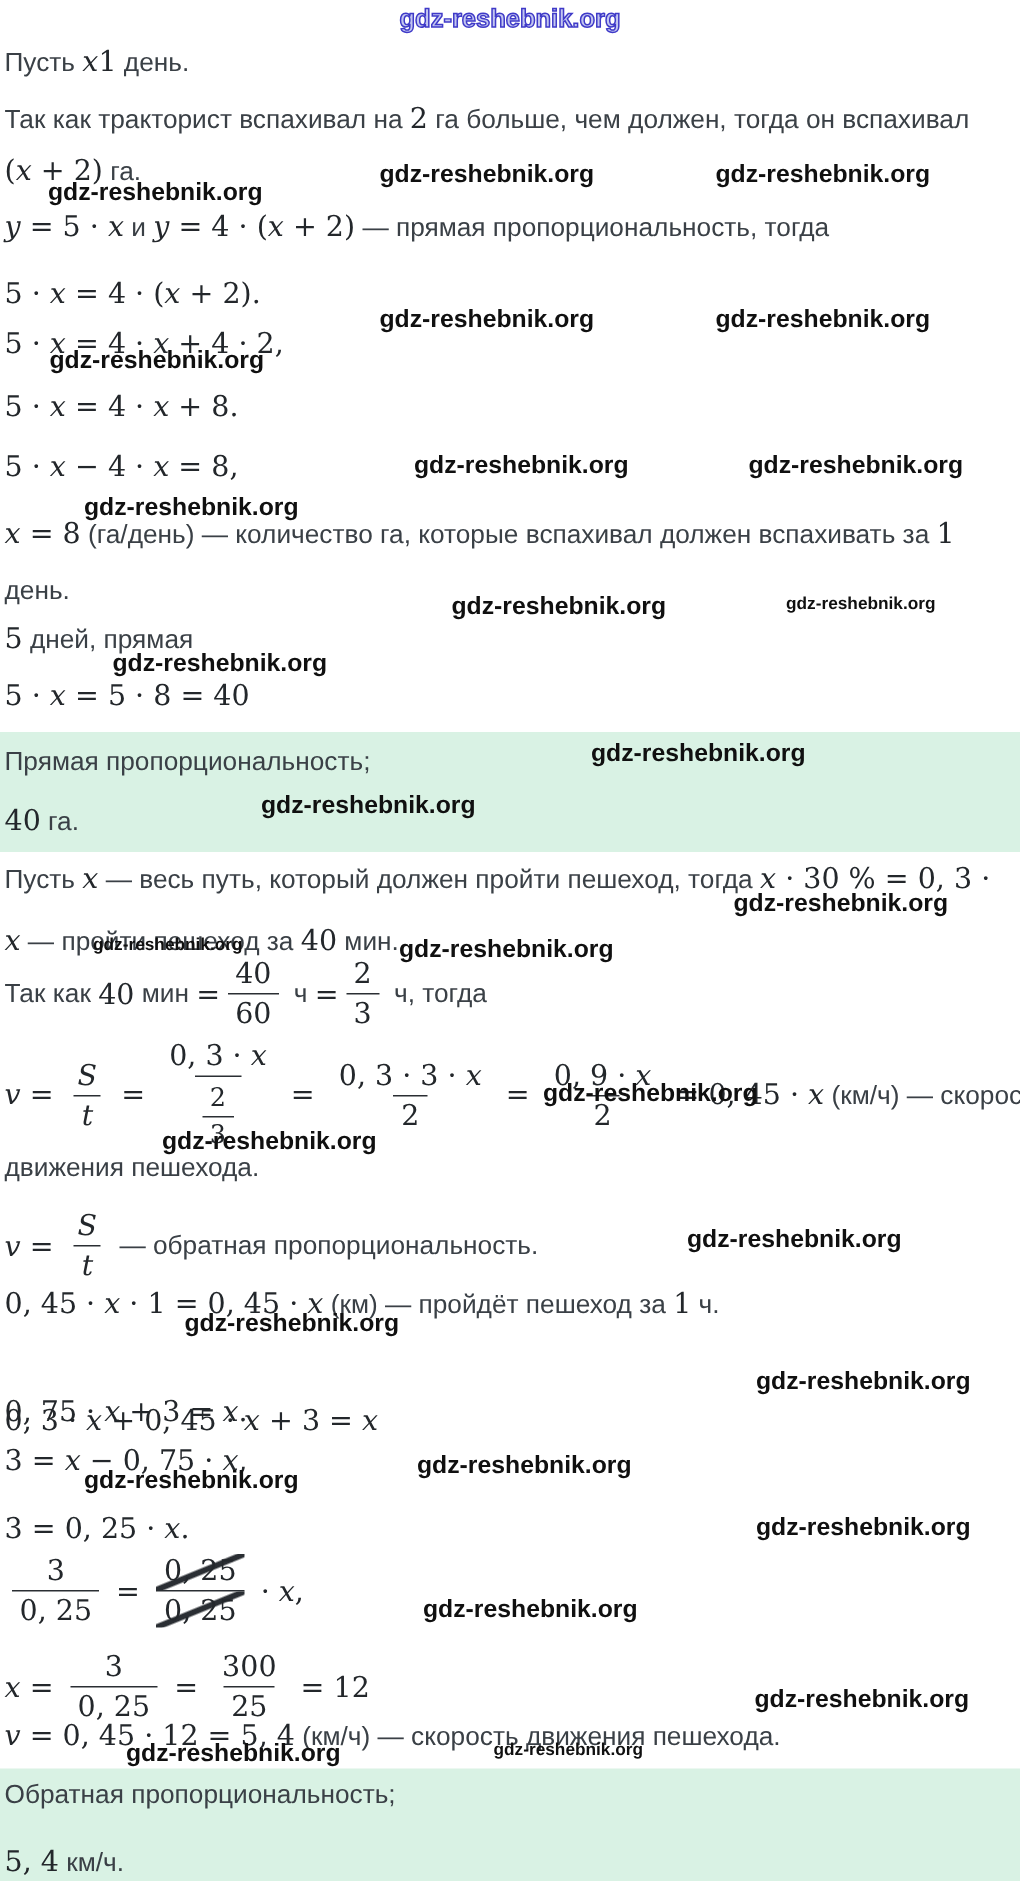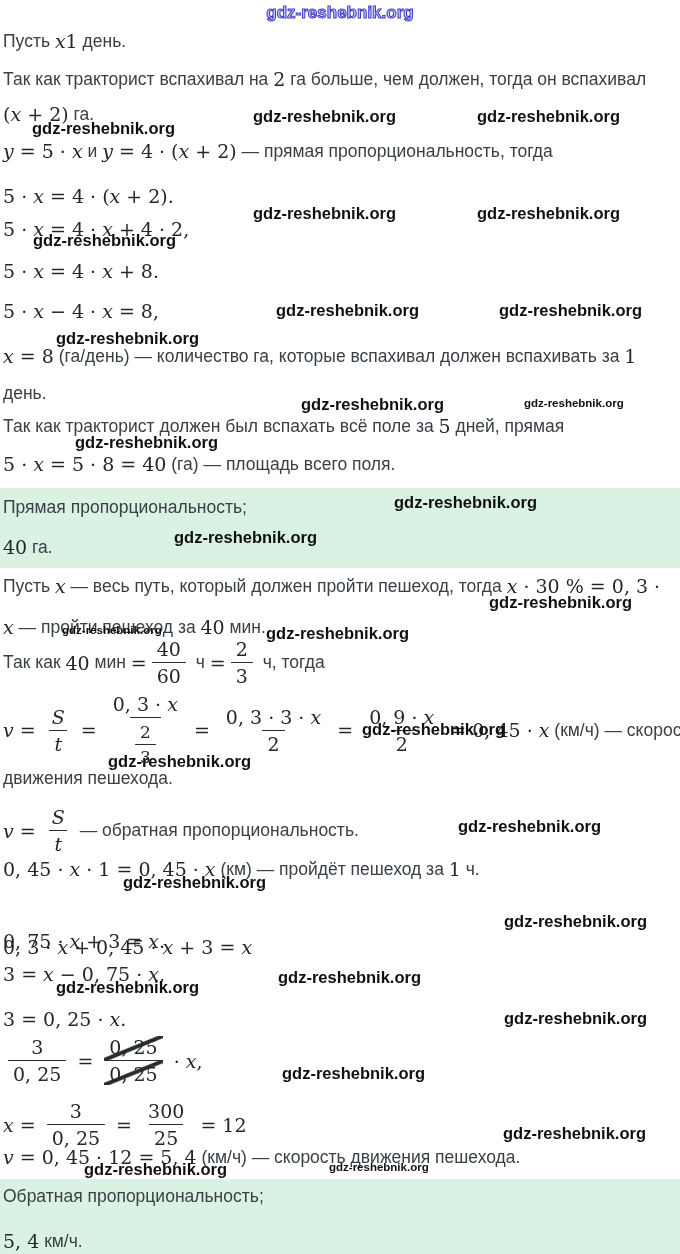--- a/index.html
+++ b/index.html
@@ -37,22 +37,22 @@
       <div class="line" style="top: 30px;"><span class="t">Пусть </span><span class="m"><i>x</i></span><span class="m">1</span><span class="t"> день.</span></div>
       <div class="line" style="top: 68px;"><span class="t">Так как тракторист вспахивал на </span><span class="m">2</span><span class="t"> га больше, чем должен, тогда он вспахивал</span></div>
       <div class="line" style="top: 103px;"><span class="m">(<i>x</i> + 2)</span><span class="t"> га.</span></div>
       <div class="line" style="top: 140px;"><span class="m"><i>y</i> = 5 · <i>x</i></span><span class="t"> и </span><span class="m"><i>y</i> = 4 · (<i>x</i> + 2)</span><span class="t"> — прямая пропорциональность, тогда</span></div>
       <div class="line" style="top: 185px;"><span class="m">5 · <i>x</i> = 4 · (<i>x</i> + 2).</span></div>
       <div class="line" style="top: 218px;"><span class="m">5 · <i>x</i> = 4 · <i>x</i> + 4 · 2,</span></div>
       <div class="line" style="top: 260px;"><span class="m">5 · <i>x</i> = 4 · <i>x</i> + 8.</span></div>
       <div class="line" style="top: 300px;"><span class="m">5 · <i>x</i> − 4 · <i>x</i> = 8,</span></div>
       <div class="line" style="top: 345px;"><span class="m"><i>x</i> = 8</span><span class="t"> (га/день) — количество га, которые вспахивал должен вспахивать за </span><span class="m">1</span></div>
       <div class="line" style="top: 383px;"><span class="t">день.</span></div>
-      <div class="line" style="top: 415px;"><span class="t">Так как тракторист должен был вспахать всё поле за </span><span class="m">5</span><span class="t"> дней, прямая</span></div>
-      <div class="line" style="top: 453px;"><span class="m">5 · <i>x</i> = 5 · 8 = 40</span><span class="t"> (га) — площадь всего поля.</span></div>
+      <div class="line" style="top: 415px;"><span class="m">5</span><span class="t"> дней, прямая</span></div>
+      <div class="line" style="top: 453px;"><span class="m">5 · <i>x</i> = 5 · 8 = 40</span></div>
       <div class="line" style="top: 497px;"><span class="t">Прямая пропорциональность;</span></div>
       <div class="line" style="top: 536px;"><span class="m">40</span><span class="t"> га.</span></div>
       <div class="line" style="top: 575px;"><span class="t">Пусть </span><span class="m"><i>x</i></span><span class="t"> — весь путь, который должен пройти пешеход, тогда </span><span class="m"><i>x</i> · 30 % = 0, 3 ·</span></div>
       <div class="line" style="top: 616px;"><span class="m"><i>x</i></span><span class="t"> — пройти пешеход за </span><span class="m">40</span><span class="t"> мин.</span></div>
       <div class="line" style="top: 638px;"><span class="t">Так как </span><span class="m">40</span><span class="t"> мин </span><span class="m">=</span><span class="frac"><span class="fn">40</span><span class="fd">60</span></span><span class="t"> ч </span><span class="m">=</span><span class="frac"><span class="fn">2</span><span class="fd">3</span></span><span class="t"> ч, тогда</span></div>
       <div class="line" style="top: 693px;"><span class="m"><i>v</i> = </span><span class="frac"><span class="fn"><i>S</i></span><span class="fd"><i>t</i></span></span><span class="m"> = </span><span class="frac"><span class="fn">0, 3 · <i>x</i></span><span class="fd"><span class="frac"><span class="fn">2</span><span class="fd">3</span></span></span></span><span class="m"> = </span><span class="frac"><span class="fn">0, 3 · 3 · <i>x</i></span><span class="fd">2</span></span><span class="m"> = </span><span class="frac"><span class="fn">0, 9 · <i>x</i></span><span class="fd">2</span></span><span class="m"> = 0, 45 · <i>x</i></span><span class="t"> (км/ч) — скорость</span></div>
       <div class="line" style="top: 768px; align-items: flex-end;"><span class="t">движения пешехода.</span></div>
       <div class="line" style="top: 806px;"><span class="m"><i>v</i> = </span><span class="frac"><span class="fn"><i>S</i></span><span class="fd"><i>t</i></span></span><span class="t"> — обратная пропорциональность.</span></div>
       <div class="line" style="top: 858px;"><span class="m">0, 45 · <i>x</i> · 1 = 0, 45 · <i>x</i></span><span class="t"> (км) — пройдёт пешеход за </span><span class="m">1</span><span class="t"> ч.</span></div>
       <div class="line" style="top: 936px;"><span class="m">0, 3 · <i>x</i> + 0, 45 · <i>x</i> + 3 = <i>x</i></span></div>

